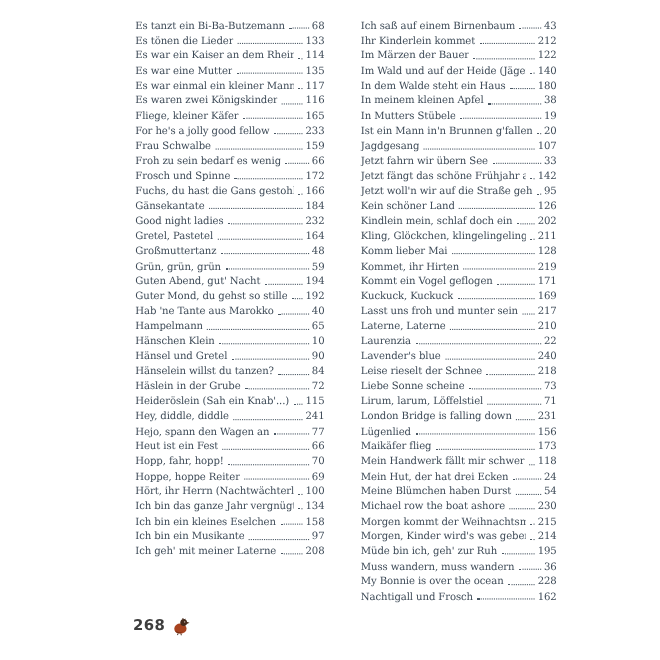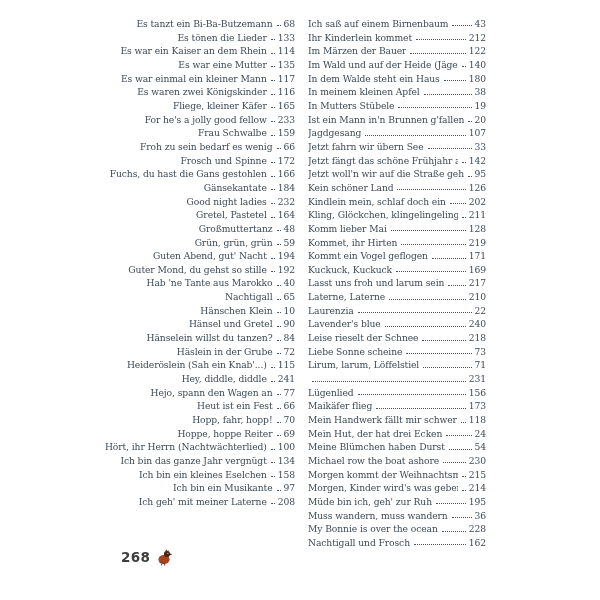--- a/index.html
+++ b/index.html
@@ -11,22 +11,22 @@
     font-family:"DejaVu Serif", serif;
   }
   .columns{
     position:absolute;
     left:123px;top:16px;
     width:363px;
     display:flex;
     gap:13px;
   }
   .col{display:flex;flex-direction:column;}
-  .col-left{width:172px;align-items:flex-end;}
-  .col-right{width:178px;}
+  .col-left{width:172px;}
+  .col-right{width:178px;margin-left:20px;}
   .entry{
     display:flex;
     align-items:baseline;
     height:13.66px;
     padding-top:2px;
     box-sizing:border-box;
     font-size:9.2px;
     letter-spacing:-0.1px;
     color:#3d4a57;
     overflow:hidden;
@@ -42,21 +42,21 @@
     align-self:flex-end;
     margin:0 3px 3.2px 4px;
     height:0;
   }
   .num{
     white-space:nowrap;
     flex:0 0 auto;
   }
   .footer{
     position:absolute;
-    left:121px;top:546px;
+    left:121px;top:558px;
     height:22px;
     display:flex;
     align-items:center;
     gap:6px;
     justify-content:flex-end;
   }
   .pagenum{
     font-family:"DejaVu Sans", sans-serif;
     font-weight:bold;
     font-size:13.5px;
@@ -166,21 +166,21 @@
           <span class="title">Guter Mond, du gehst so stille</span>
           <span class="leader"></span>
           <span class="num">192</span>
         </div>
         <div class="entry">
           <span class="title">Hab 'ne Tante aus Marokko</span>
           <span class="leader"></span>
           <span class="num">40</span>
         </div>
         <div class="entry">
-          <span class="title">Nachtigall</span>
+          <span class="title">Hampelmann</span>
           <span class="leader"></span>
           <span class="num">65</span>
         </div>
         <div class="entry">
           <span class="title">Hänschen Klein</span>
           <span class="leader"></span>
           <span class="num">10</span>
         </div>
         <div class="entry">
           <span class="title">Hänsel und Gretel</span>
@@ -343,21 +343,21 @@
           <span class="title">Kommt ein Vogel geflogen</span>
           <span class="leader"></span>
           <span class="num">171</span>
         </div>
         <div class="entry">
           <span class="title">Kuckuck, Kuckuck</span>
           <span class="leader"></span>
           <span class="num">169</span>
         </div>
         <div class="entry">
-          <span class="title">Lasst uns froh und larum sein</span>
+          <span class="title">Lasst uns froh und munter sein</span>
           <span class="leader"></span>
           <span class="num">217</span>
         </div>
         <div class="entry">
           <span class="title">Laterne, Laterne</span>
           <span class="leader"></span>
           <span class="num">210</span>
         </div>
         <div class="entry">
           <span class="title">Laurenzia</span>
@@ -378,20 +378,21 @@
           <span class="title">Liebe Sonne scheine</span>
           <span class="leader"></span>
           <span class="num">73</span>
         </div>
         <div class="entry">
           <span class="title">Lirum, larum, Löffelstiel</span>
           <span class="leader"></span>
           <span class="num">71</span>
         </div>
         <div class="entry">
+          <span class="title">London Bridge is falling down</span>
           <span class="leader"></span>
           <span class="num">231</span>
         </div>
         <div class="entry">
           <span class="title">Lügenlied</span>
           <span class="leader"></span>
           <span class="num">156</span>
         </div>
         <div class="entry">
           <span class="title">Maikäfer flieg</span>

